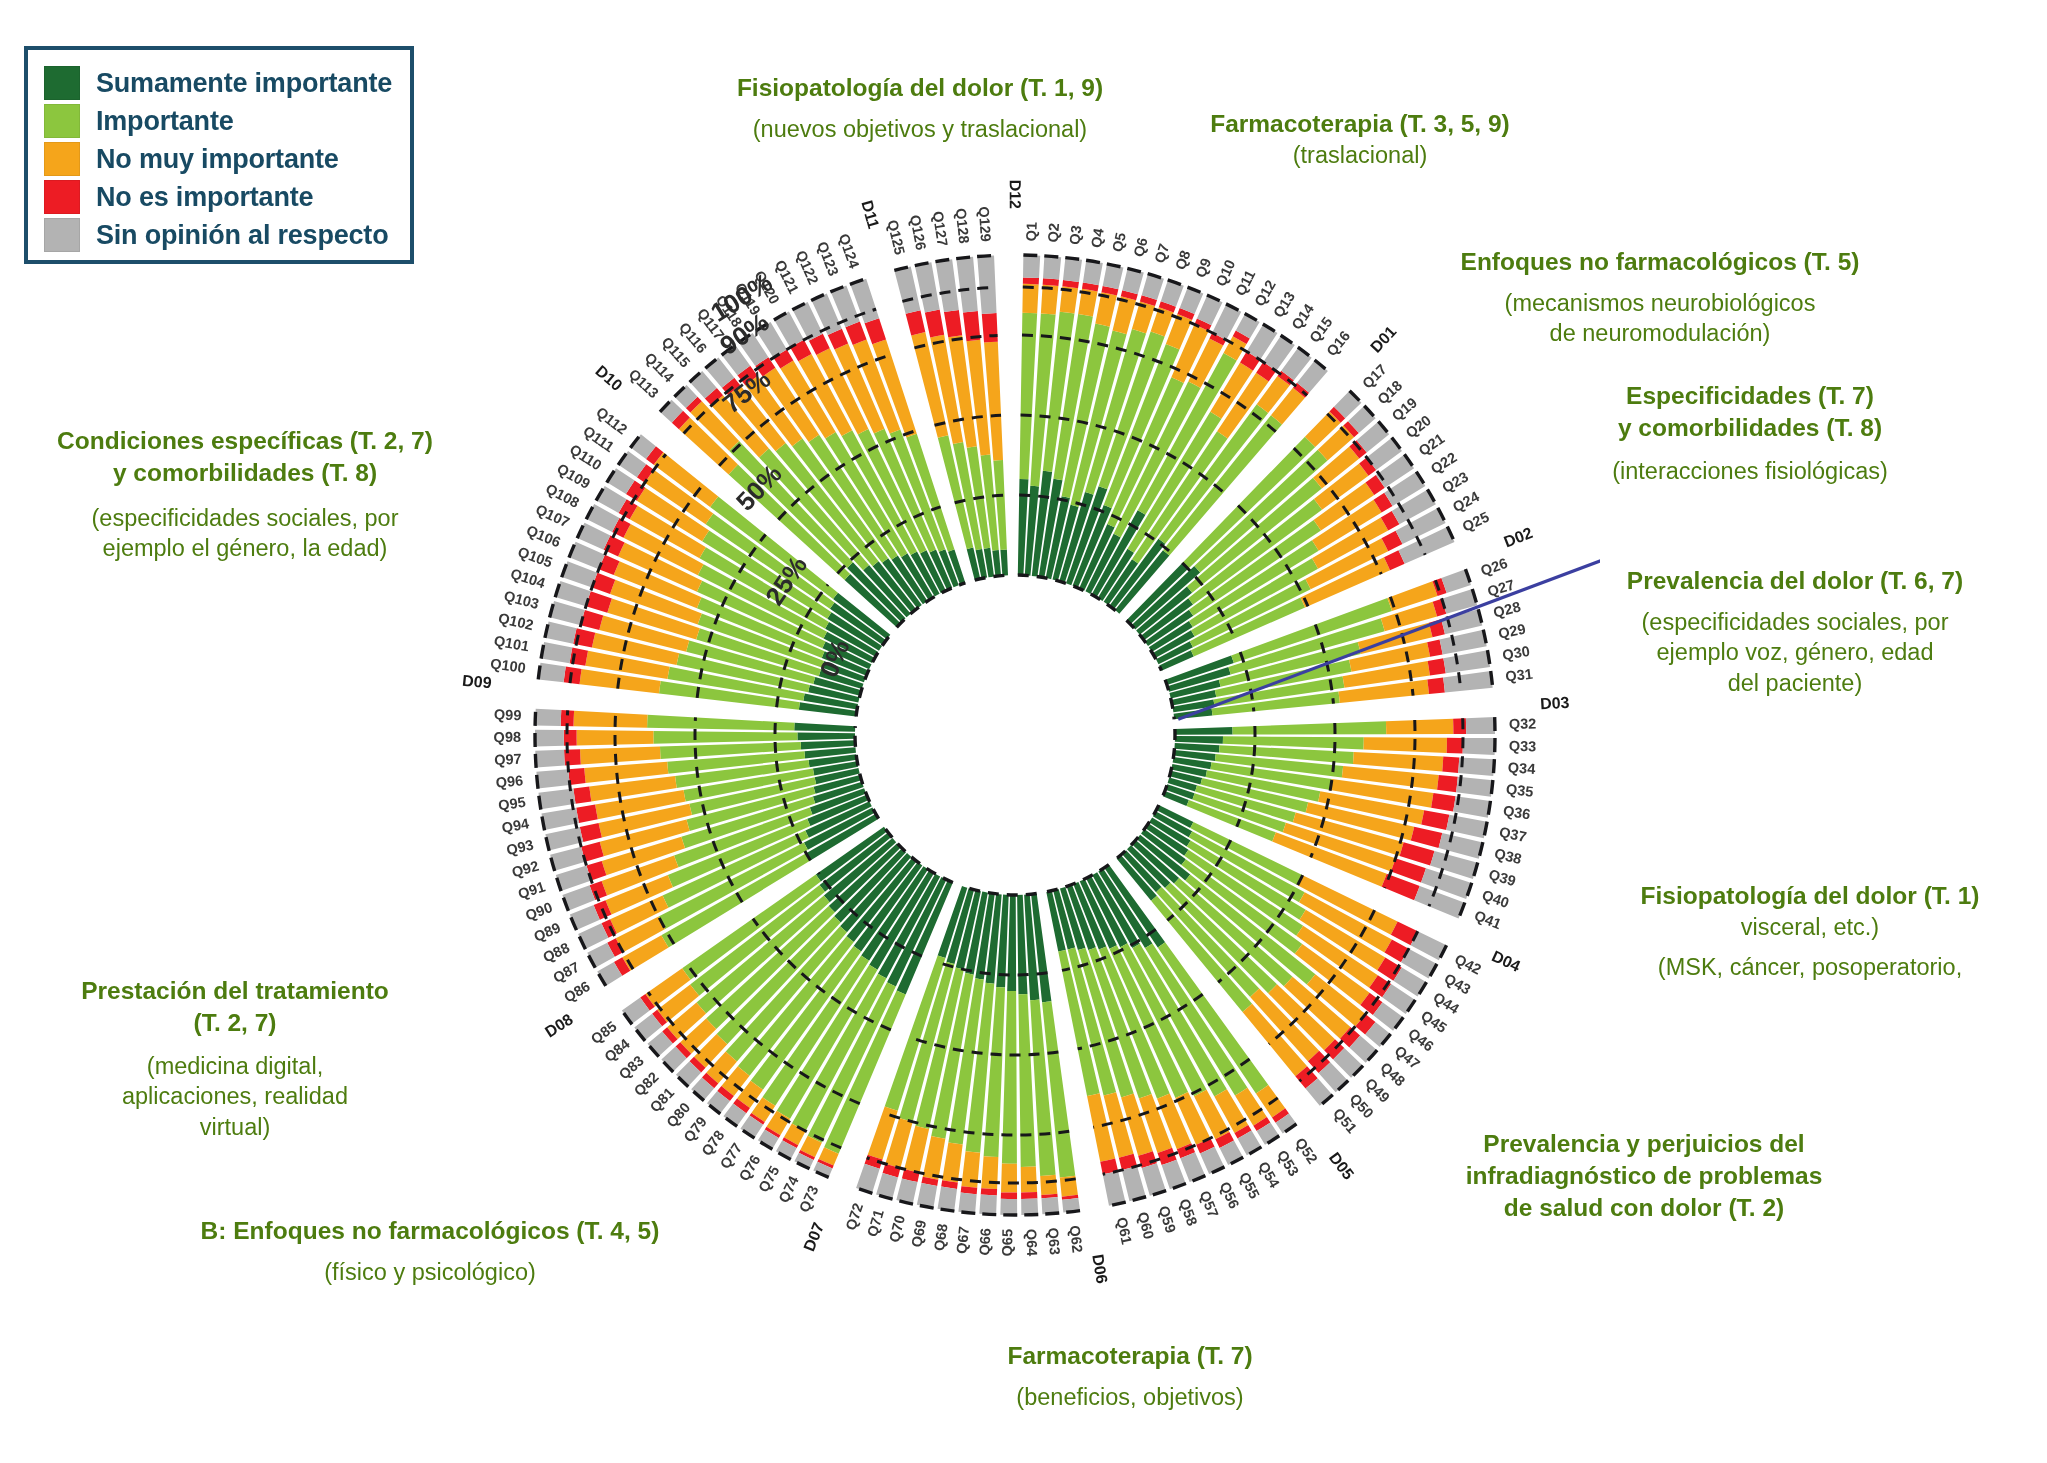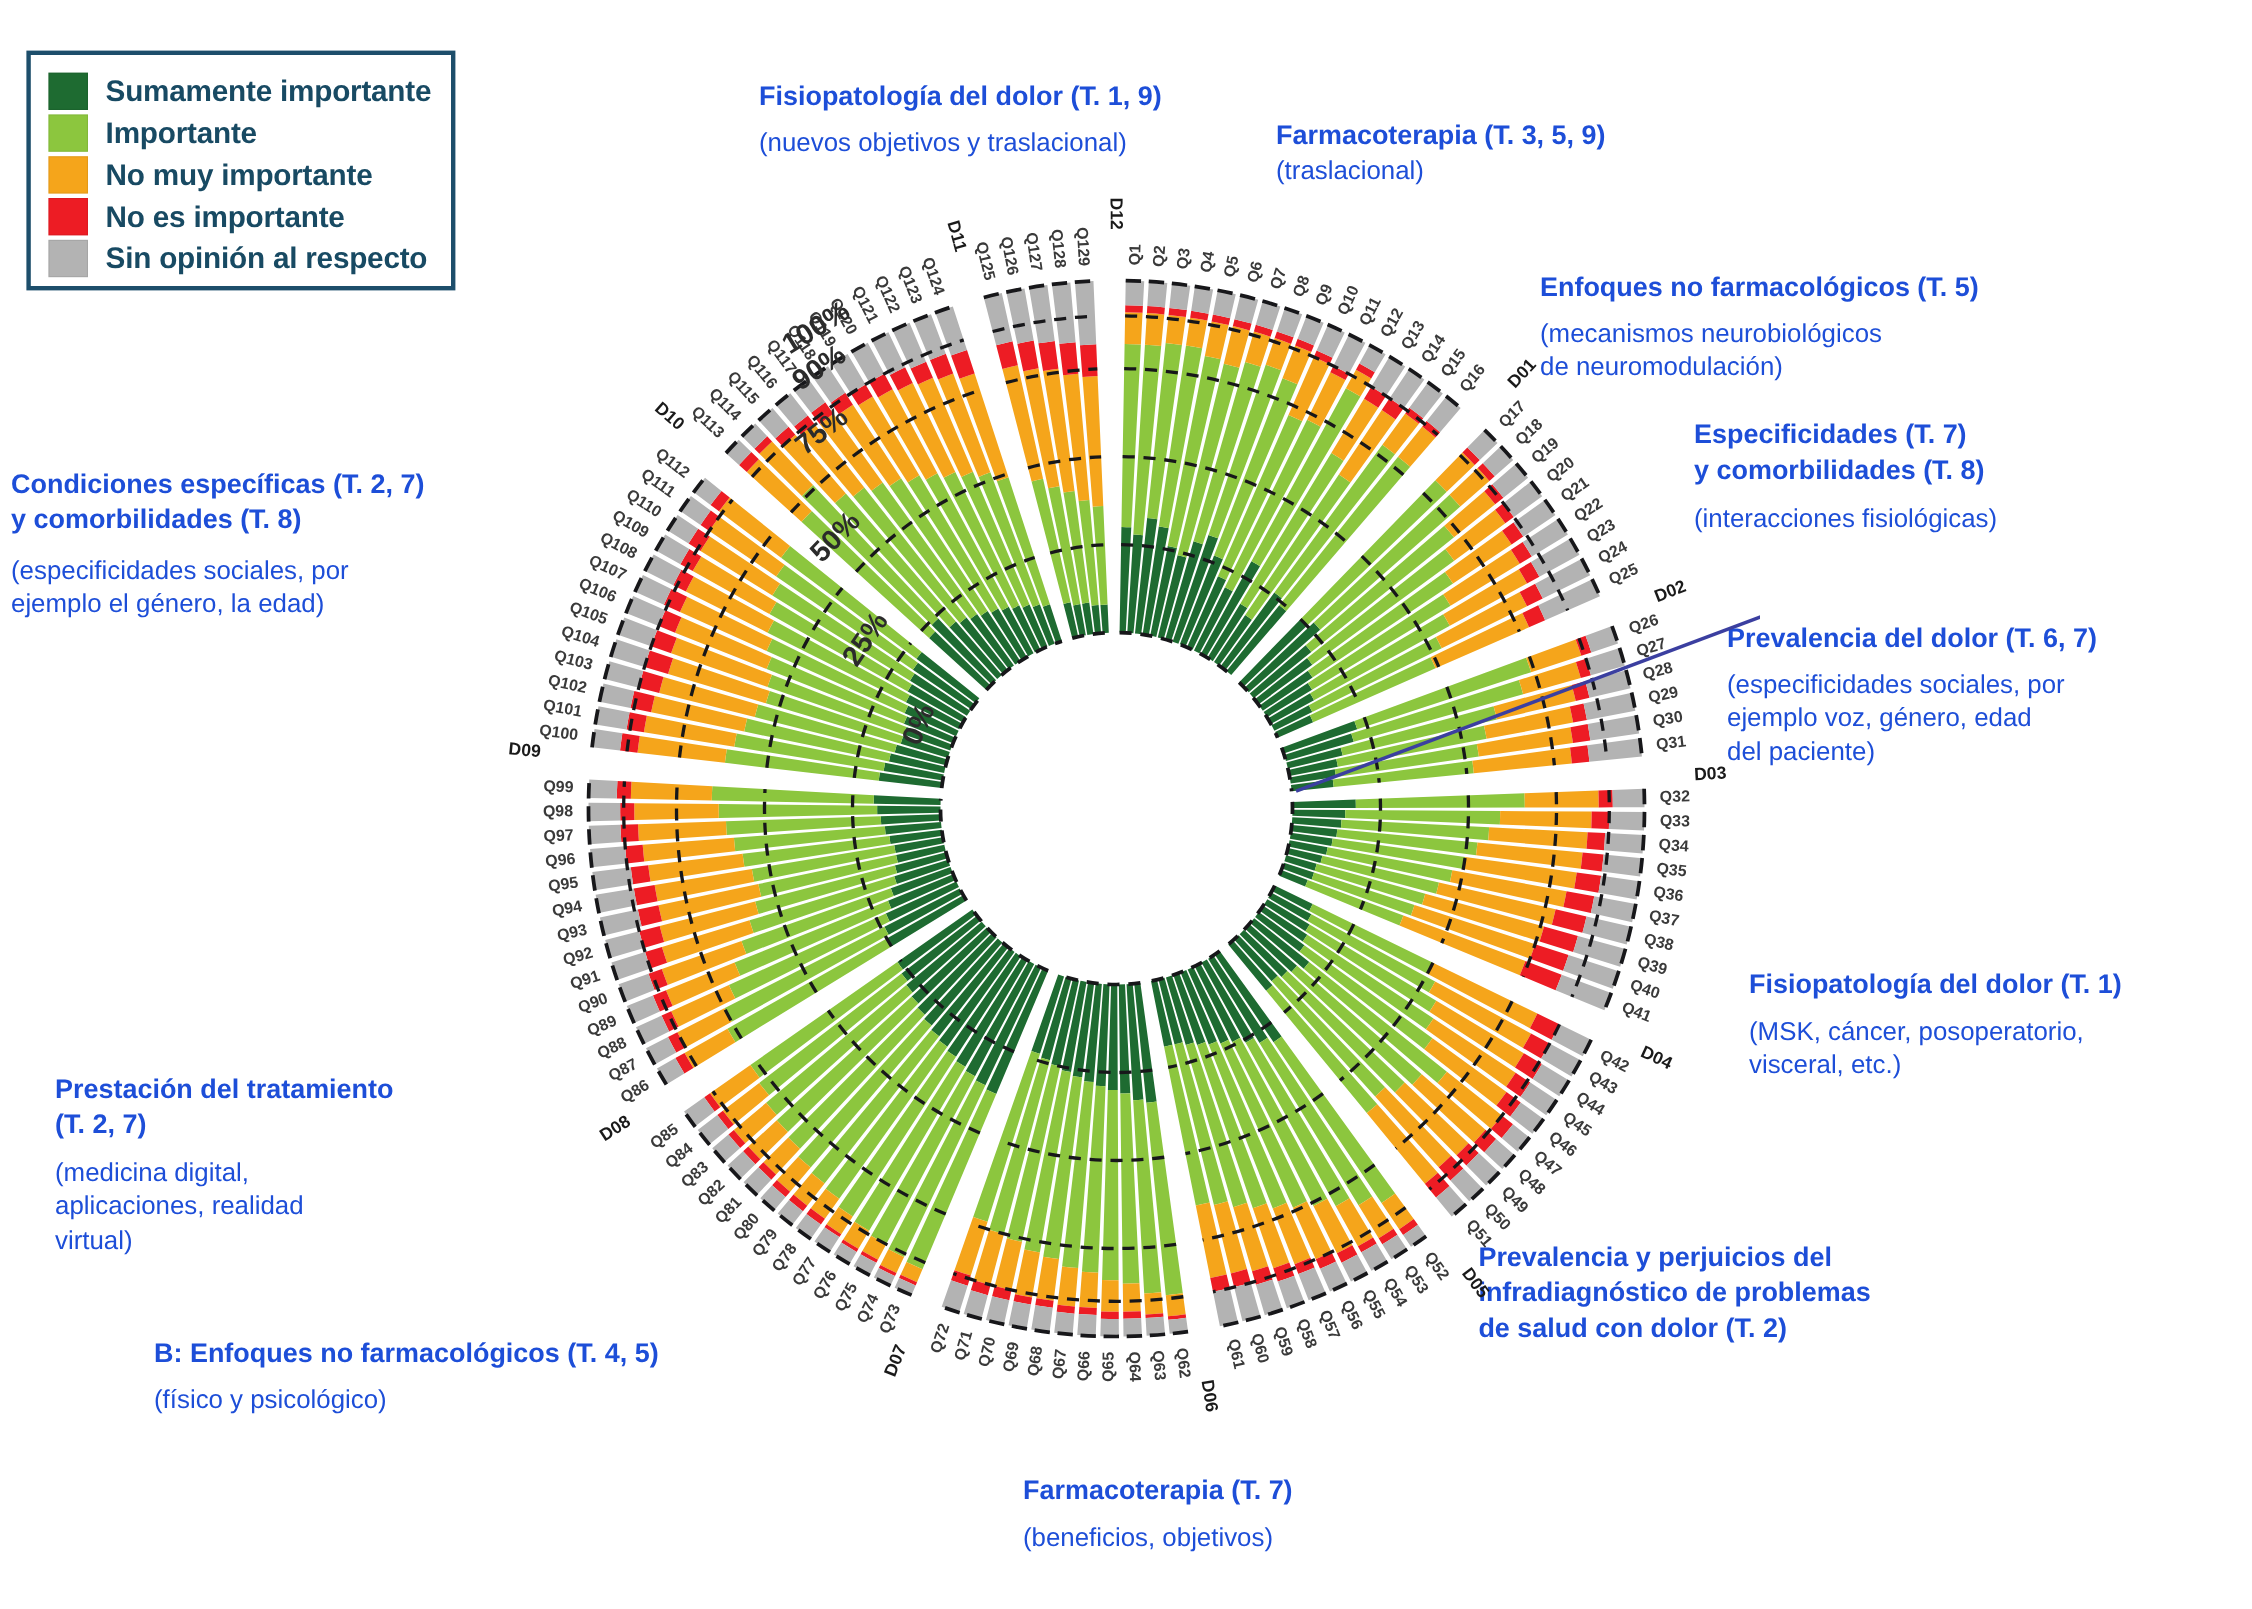--- a/index.html
+++ b/index.html
@@ -25,21 +25,21 @@
   .legend-swatch{
     width:34px;height:32px;margin-right:16px;flex:0 0 auto;
     border:1px solid rgba(0,0,0,0.07);
   }
   .legend-label{
     font-size:27px;font-weight:bold;color:#184a63;
     letter-spacing:-0.2px;white-space:nowrap;text-align:center;
   }
 
   
-  .anno{position:absolute;color:#1d4ed8;line-height:1.3;}
+  .anno{position:absolute;color:#4d7c0f;text-align:center;line-height:1.3;}
   .anno .t{font-weight:bold;font-size:24.5px;}
   .anno .s{font-weight:normal;font-size:23.5px;}
 
   
   #chart{position:absolute;left:430px;top:150px;width:1170px;height:1170px;}
   .axlab{
     font-family:"Liberation Sans", sans-serif;
     font-size:26px;font-weight:bold;fill:#2b2b2b;
   }
   .qlab{
@@ -103,22 +103,22 @@
 
   <div class="anno" style="left:1570px;top:565px;width:450px;">
     <div class="t">Prevalencia del dolor (T. 6, 7)</div>
     <div class="s" style="margin-top:10px;">(especificidades sociales, por</div>
     <div class="s">ejemplo voz, género, edad</div>
     <div class="s">del paciente)</div>
   </div>
 
   <div class="anno" style="left:1590px;top:880px;width:440px;">
     <div class="t">Fisiopatología del dolor (T. 1)</div>
+    <div class="s">visceral, etc.)</div>
     <div class="s" style="margin-top:10px;">(MSK, cáncer, posoperatorio,</div>
-    <div class="s">visceral, etc.)</div>
   </div>
 
   <div class="anno" style="left:1344px;top:1128px;width:600px;">
     <div class="t">Prevalencia y perjuicios del</div>
     <div class="t">infradiagnóstico de problemas</div>
     <div class="t">de salud con dolor (T. 2)</div>
   </div>
 
   <div class="anno" style="left:930px;top:1340px;width:400px;">
     <div class="t">Farmacoterapia (T. 7)</div>

